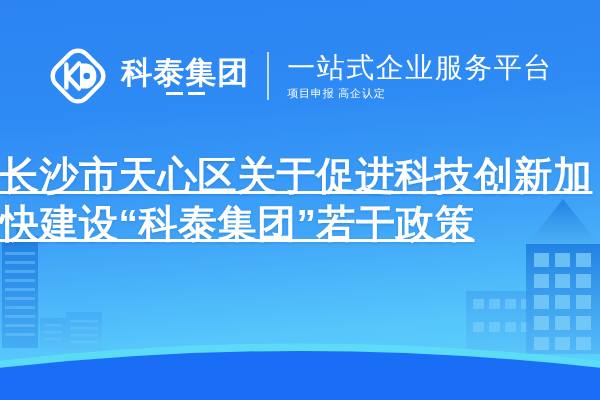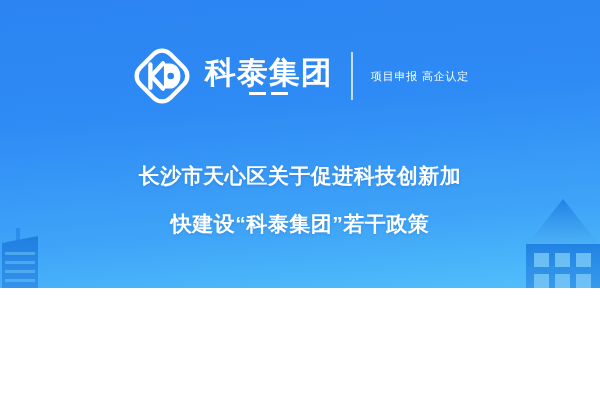--- a/index.html
+++ b/index.html
@@ -3,21 +3,21 @@
 <meta charset="utf-8">
 <style>
   html, body {
     margin: 0;
     padding: 0;
     background: #ffffff;
   }
   #banner {
     position: relative;
     width: 600px;
-    height: 288px;
+    height: 400px;
     overflow: hidden;
     font-family: "Liberation Sans", "DejaVu Sans", sans-serif;
     background: linear-gradient(175deg, #2b84f2 0%, #2d88f4 28%, #3fa4f8 62%, #55c4fb 86%, #5ad0fc 100%);
   }
 
   
   .scenery {
     position: absolute;
     inset: 0;
     width: 600px;
@@ -108,28 +108,28 @@
     line-height: 1.1;
     white-space: nowrap;
   }
 
   
   .headline {
     position: absolute;
     left: 0;
     top: 152px;
     width: 600px;
-    text-align: center;
-    color: #ffffff;
-    font-size: 21px;
+    color: #ffffff;
+    font-size: 39px;
     font-weight: 700;
     line-height: 48px;
     letter-spacing: 0.5px;
     text-shadow: 0 1px 3px rgba(12,70,150,0.22);
     z-index: 5;
+    text-decoration: underline;
   }
   .headline .line { display: block; white-space: nowrap; }
 </style>
 </head>
 <body>
 
 <div id="banner">
 
   <svg class="scenery" viewBox="0 0 600 400" preserveAspectRatio="none" xmlns="http://www.w3.org/2000/svg">
     <defs>
@@ -253,20 +253,21 @@
         <div class="brand-en-row">
           <span class="dash"></span>
           <span class="dash"></span>
         </div>
       </div>
     </div>
 
     <div class="divider-v"></div>
 
     <div class="slogan">
+      <div class="slogan-main">一站式企业服务平台</div>
       <div class="slogan-sub">项目申报 高企认定</div>
     </div>
   </div>
 
   <div class="headline">
     <span class="line">长沙市天心区关于促进科技创新加</span>
     <span class="line">快建设“科泰集团”若干政策</span>
   </div>
 
 </div>

